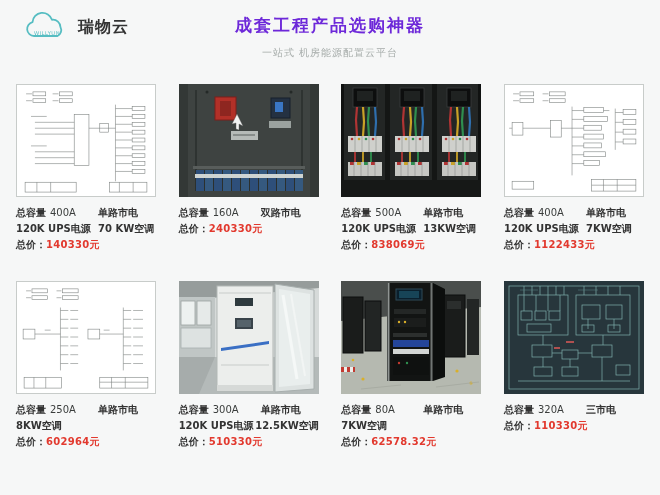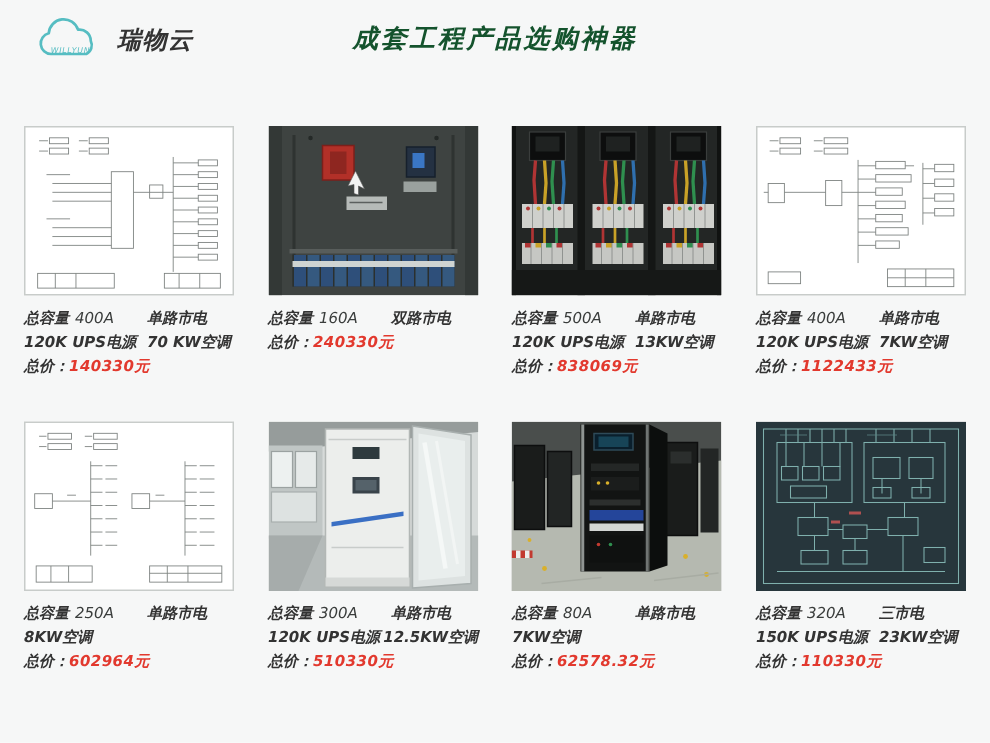--- a/index.html
+++ b/index.html
@@ -1,24 +1,24 @@
 <!DOCTYPE html>
 <html><head>
 <meta charset="utf-8">
 <style>
   * { margin:0; padding:0; box-sizing:border-box; }
   html,body { width:660px; height:495px; }
   body { font-family:"DejaVu Sans","Liberation Sans",sans-serif; }
-  .page { position:relative; width:660px; height:495px; background:#f6f7f7; overflow:hidden;font-style:italic; }
+  .page { position:relative; width:660px; height:495px; background:#f6f7f7; overflow:hidden; }
 
   
   .header { position:relative; height:80px; }
   .brand { position:absolute; left:24px; top:10px; display:flex; align-items:center; gap:8px; cursor:pointer; }
   .brand-name { font-size:16px; font-weight:700; color:#333; letter-spacing:1px; }
-  .title { position:absolute; left:0; right:0; top:14px; text-align:center; font-size:17px; font-weight:700; color:#14532d; letter-spacing:2px; }
+  .title { position:absolute; left:0; right:0; top:14px; text-align:center; font-size:17px; font-weight:700; color:#6d28d9; letter-spacing:2px; }
   .subtitle { position:absolute; left:0; right:0; top:46px; text-align:center; font-size:10px; color:#a6acaa; letter-spacing:1px; }
 
   
   .grid { position:absolute; left:16px; top:84px; width:628px; display:grid; grid-template-columns:repeat(4,140px); justify-content:space-between; row-gap:28px; }
   .card { width:140px; cursor:pointer; }
   .thumb { width:140px; height:113px; overflow:hidden; background:#fff; }
   .thumb.diagram { border:1px solid #c8ccca; }
   .thumb svg { display:block; width:100%; height:100%; }
 
   
@@ -37,20 +37,21 @@
 
   <div class="header">
     <div class="brand">
       <svg width="46" height="34" viewBox="0 0 46 34">
         <path d="M10 26 a7 7 0 0 1 -1.5-13.8 a10 10 0 0 1 19.5-2.4 a7.5 7.5 0 0 1 8.5 7.4 a6.5 6.5 0 0 1 -3 8.8 z" fill="none" stroke="#56bdc2" stroke-width="1.8" stroke-linejoin="round"></path>
         <text x="23" y="25" text-anchor="middle" font-size="5.2" fill="#56bdc2" letter-spacing="0.5">WILLYUN</text>
       </svg>
       <span class="brand-name">瑞物云</span>
     </div>
     <div class="title">成套工程产品选购神器</div>
+    <div class="subtitle">一站式 机房能源配置云平台</div>
   </div>
 
   <div class="grid">
 
     <div class="card">
       <div class="thumb diagram">
         <svg viewBox="0 0 140 113">
           <g stroke="#7d8280" stroke-width="0.6" fill="none">
             <line x1="9" y1="9" x2="15" y2="9"></line>
               <rect x="16" y="7" width="13" height="4"></rect>
@@ -605,26 +606,20 @@
       </div>
       <div class="specs">
         <div class="spec-row">
             <span class="spec-left">
               <span class="lbl">总容量</span>
               <span class="val">320A</span>
             </span>
             <span class="spec-right">三市电</span>
           </div>
         <div class="spec-row">
-            <span class="spec-left">
-              <span class="lbl">150K UPS电源</span>
-            </span>
-            <span class="spec-right">23KW空调</span>
-          </div>
-        <div class="spec-row">
             <span class="lbl">总价：</span>
             <span class="price">110330元</span>
           </div>
       </div>
     </div>
 
   </div>
 </div>
 
 </body></html>

